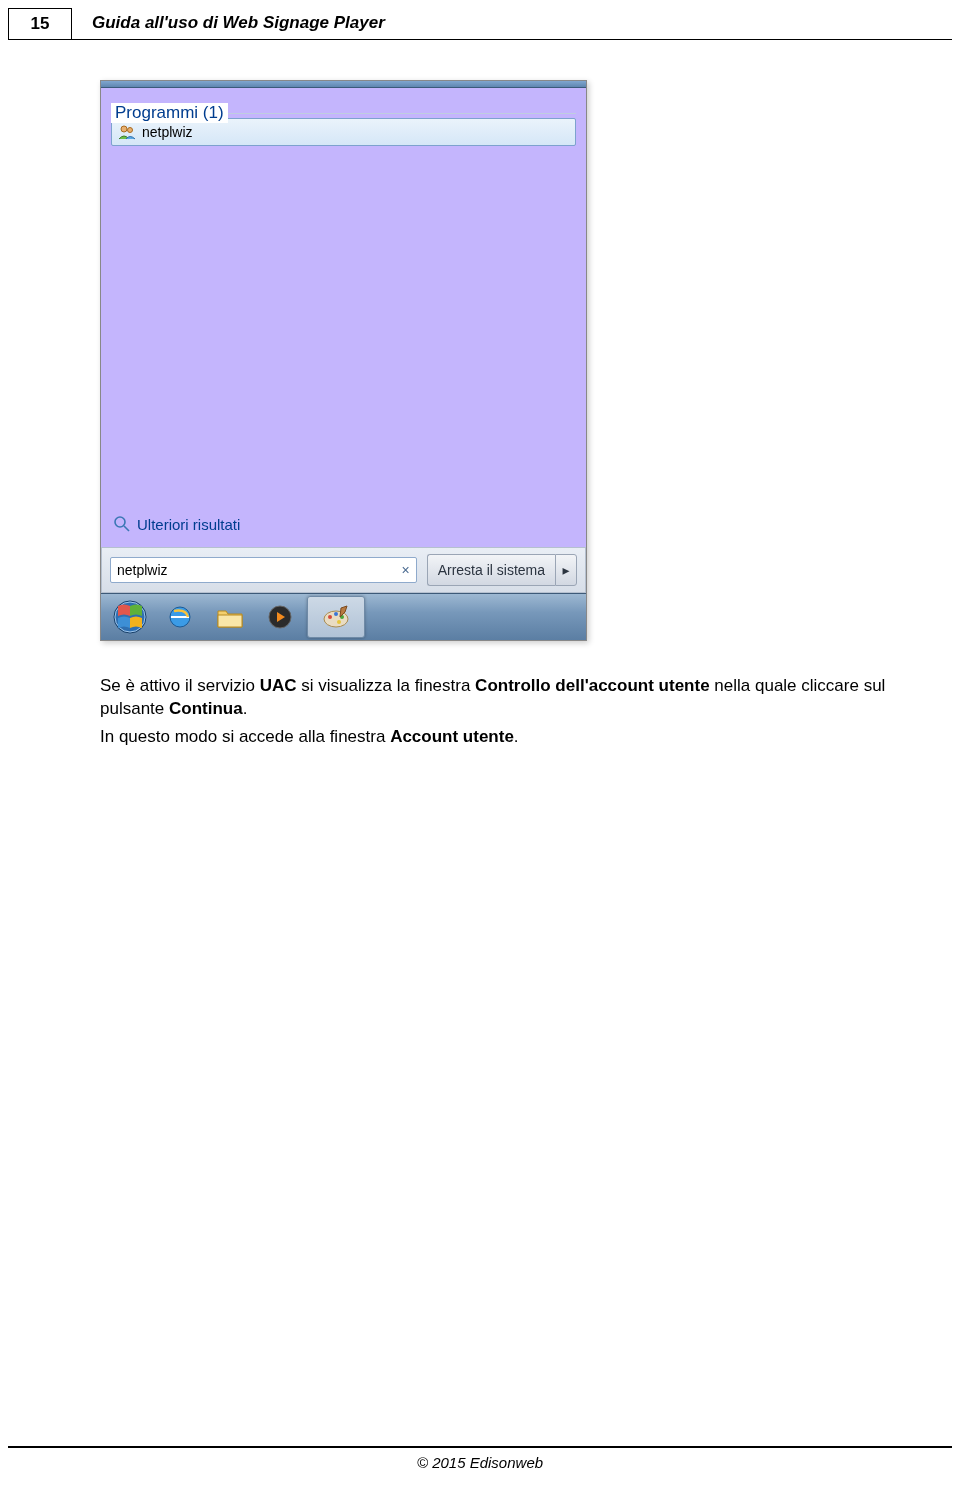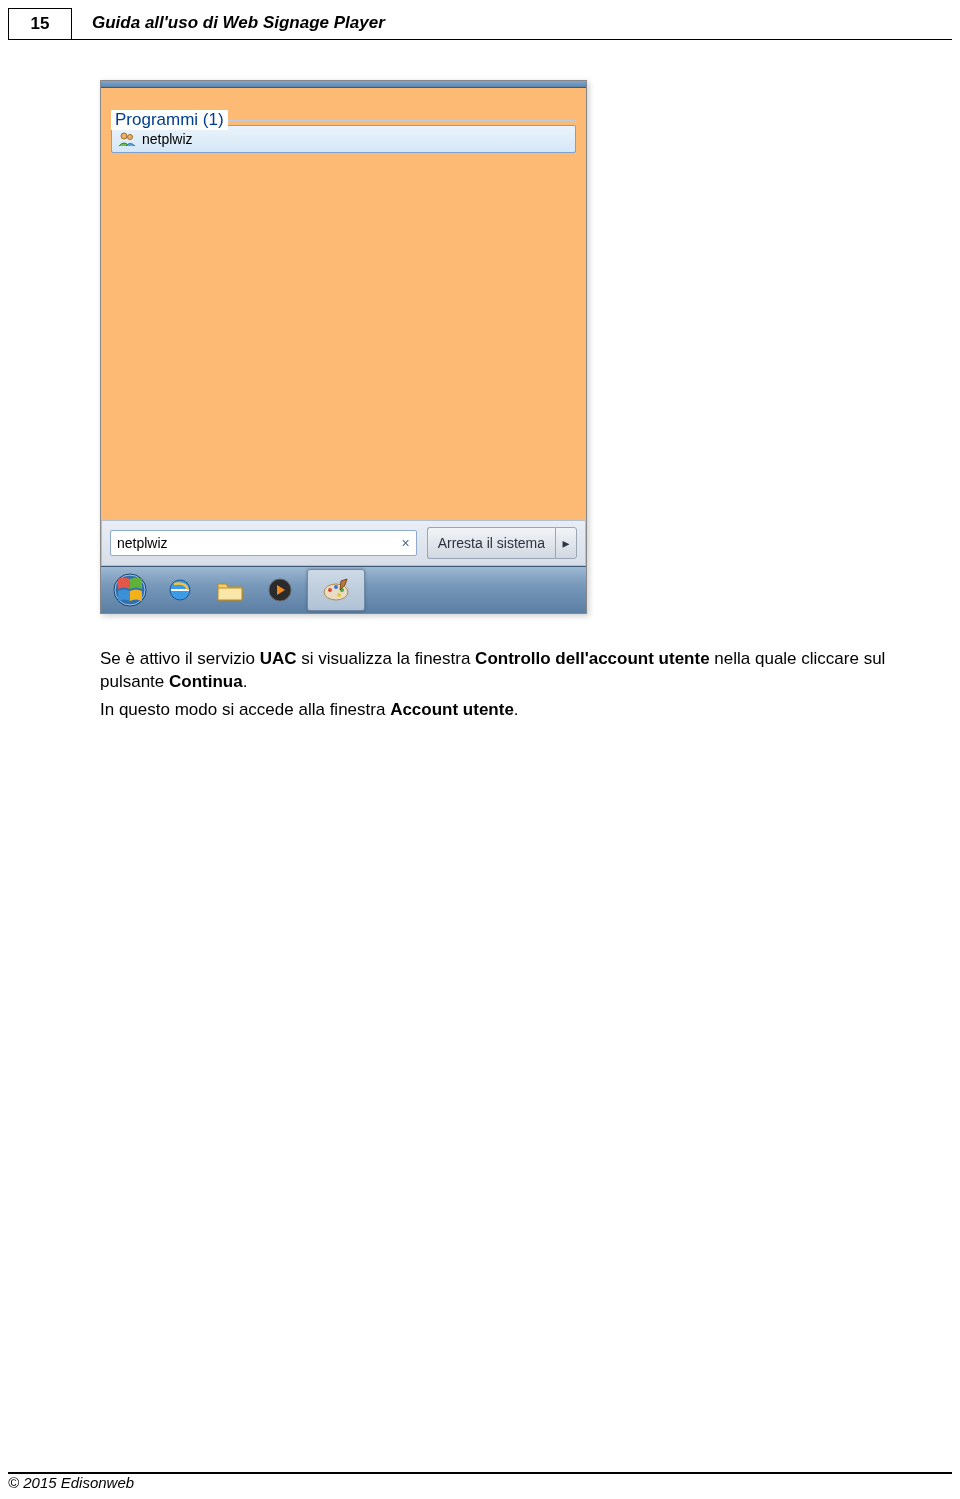--- a/index.html
+++ b/index.html
@@ -50,22 +50,22 @@
     border: 1px solid #888;
     background: #fff;
     box-shadow: 2px 2px 6px rgba(0,0,0,0.2);
   }
   .shot-top {
     height: 6px;
     background: linear-gradient(#7fa6cf, #5f86af);
     border-bottom: 1px solid #3a5a7a;
   }
   .shot-inner {
-    background: #fdba74;
-    padding: 22px 10px 4px 10px;
+    background: #c4b5fd;
+    padding: 15px 10px 4px 10px;
   }
   .prog-group {
     position: relative;
     margin-bottom: 8px;
   }
   .prog-legend {
     color: #003d8f;
     font-size: 17px;
     font-family: "Segoe UI", Tahoma, sans-serif;
     display: inline-block;
@@ -204,26 +204,26 @@
 
   .body-text {
     margin-top: 34px;
     font-size: 17px;
     line-height: 1.35;
   }
   .body-text b { font-weight: bold; }
 
   .footer {
     position: absolute;
-    bottom: 16px;
+    bottom: 36px;
     left: 8px;
     right: 8px;
     border-top: 2px solid #000;
-    text-align: left;
-    padding-top: 0;
+    text-align: center;
+    padding-top: 6px;
     font-style: italic;
     font-size: 15px;
   }
 </style>
 </head>
 <body>
 
 <div class="page">
 
   <div class="header-row">
@@ -248,20 +248,29 @@
                 <circle cx="12" cy="7" r="2.5" fill="#e8b070" stroke="#a86a20"></circle>
                 <path d="M8 16 q4 -5 9 0" fill="#5aa9e6" stroke="#2a6aa6"></path>
               </svg>
             </span>
             <span>netplwiz</span>
           </div>
         </div>
 
         <div class="result-spacer"></div>
 
+        <div class="more-results">
+          <span class="icon">
+            <svg width="18" height="18" viewBox="0 0 18 18">
+              <circle cx="7" cy="7" r="5" fill="none" stroke="#3b77b5" stroke-width="1.6"></circle>
+              <line x1="11" y1="11" x2="16" y2="16" stroke="#3b77b5" stroke-width="1.6"></line>
+            </svg>
+          </span>
+          <span>Ulteriori risultati</span>
+        </div>
       </div>
 
       <div class="bottom-bar">
         <div class="search-box">
           <span>netplwiz</span>
           <span class="clear-x">×</span>
         </div>
         <div class="shutdown-btn">
           <div class="shutdown-main">
             <span>Arresta il sistema</span>

